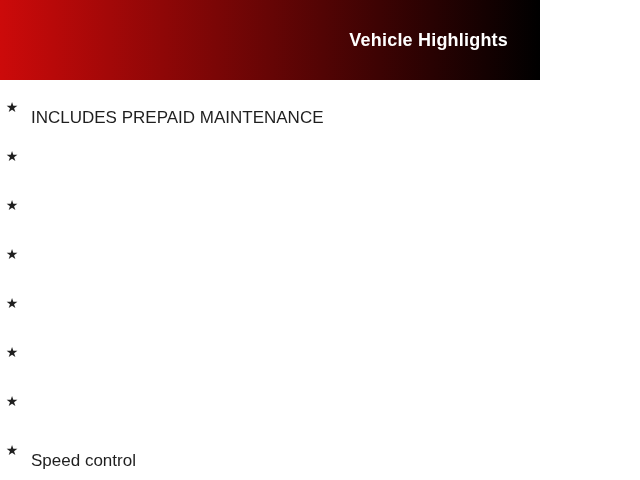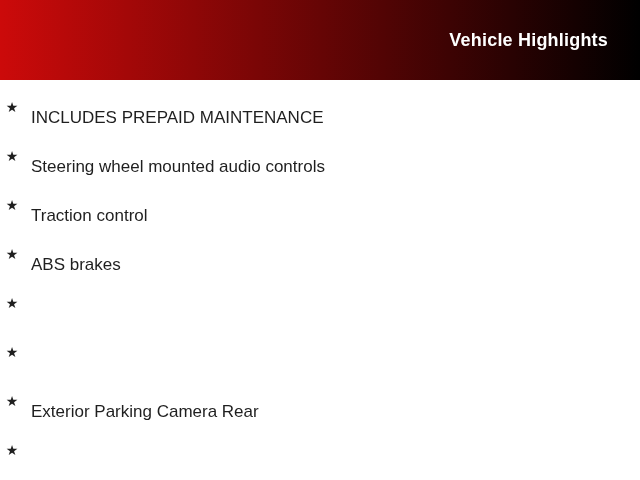--- a/index.html
+++ b/index.html
@@ -11,21 +11,21 @@
   }
   * { margin: 0; padding: 0; box-sizing: border-box; }
   html, body {
     width: 640px;
     height: 480px;
     overflow: hidden;
     background: var(--page-bg);
     font-family: "Liberation Sans", sans-serif;
   }
   .header {
-    width: 640px;
+    width: 540px;
     height: 80px;
     background: linear-gradient(to right, var(--grad-start), var(--grad-end));
     display: flex;
     align-items: center;
     justify-content: flex-end;
     padding-right: 32px;
   }
   .header-title {
     color: var(--header-text);
     font-size: 18px;
@@ -64,36 +64,33 @@
   <span class="header-title">Vehicle Highlights</span>
 </div>
 
 <ul class="highlights-list">
   <li class="highlight-item">
     <span class="star">★</span>
     <span class="label">INCLUDES PREPAID MAINTENANCE</span>
   </li>
   <li class="highlight-item">
     <span class="star">★</span>
-    <span class="label">Steering wheel mounted audio controls</span>
-  </li>
-  <li class="highlight-item">
-    <span class="star">★</span>
-    <span class="label">Traction control</span>
-  </li>
-  <li class="highlight-item">
-    <span class="star">★</span>
-    <span class="label">ABS brakes</span>
   </li>
   <li class="highlight-item">
     <span class="star">★</span>
   </li>
   <li class="highlight-item">
     <span class="star">★</span>
   </li>
   <li class="highlight-item">
     <span class="star">★</span>
-    <span class="label">Exterior Parking Camera Rear</span>
   </li>
   <li class="highlight-item">
     <span class="star">★</span>
   </li>
+  <li class="highlight-item">
+    <span class="star">★</span>
+  </li>
+  <li class="highlight-item">
+    <span class="star">★</span>
+    <span class="label">Speed control</span>
+  </li>
 </ul>
 
 </body></html>

